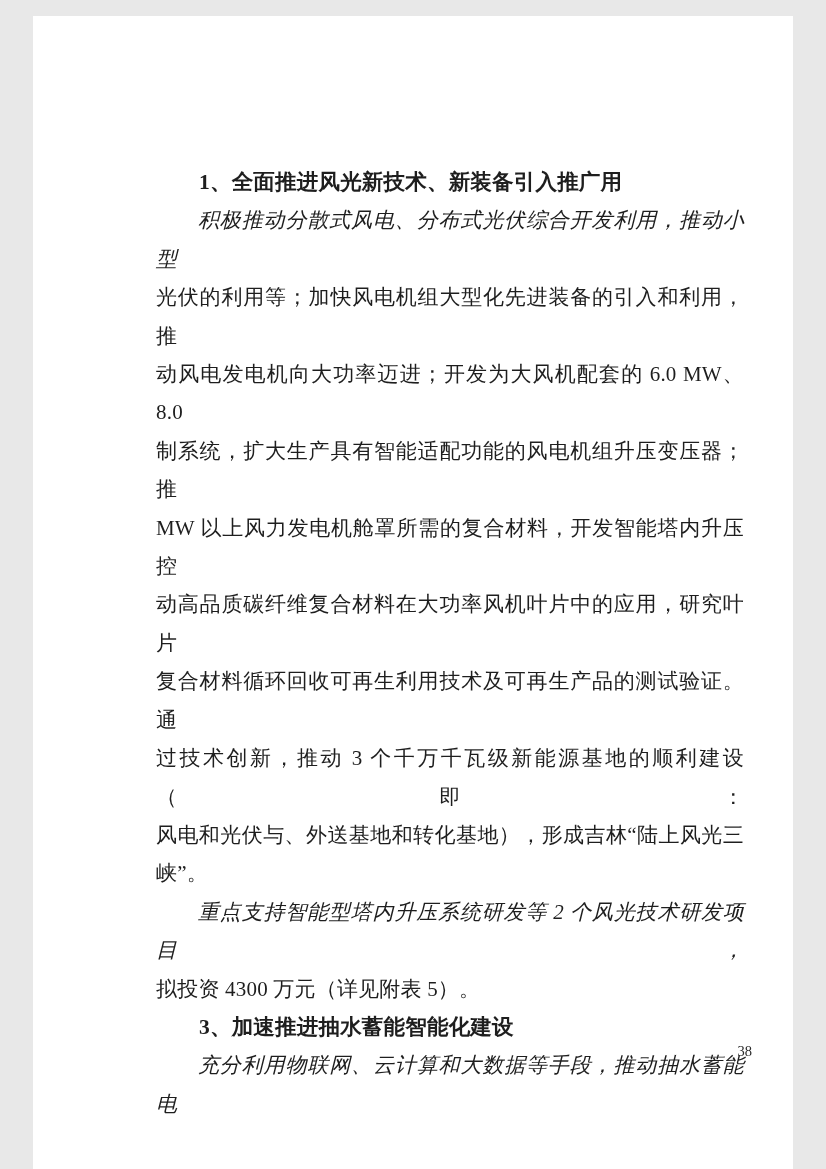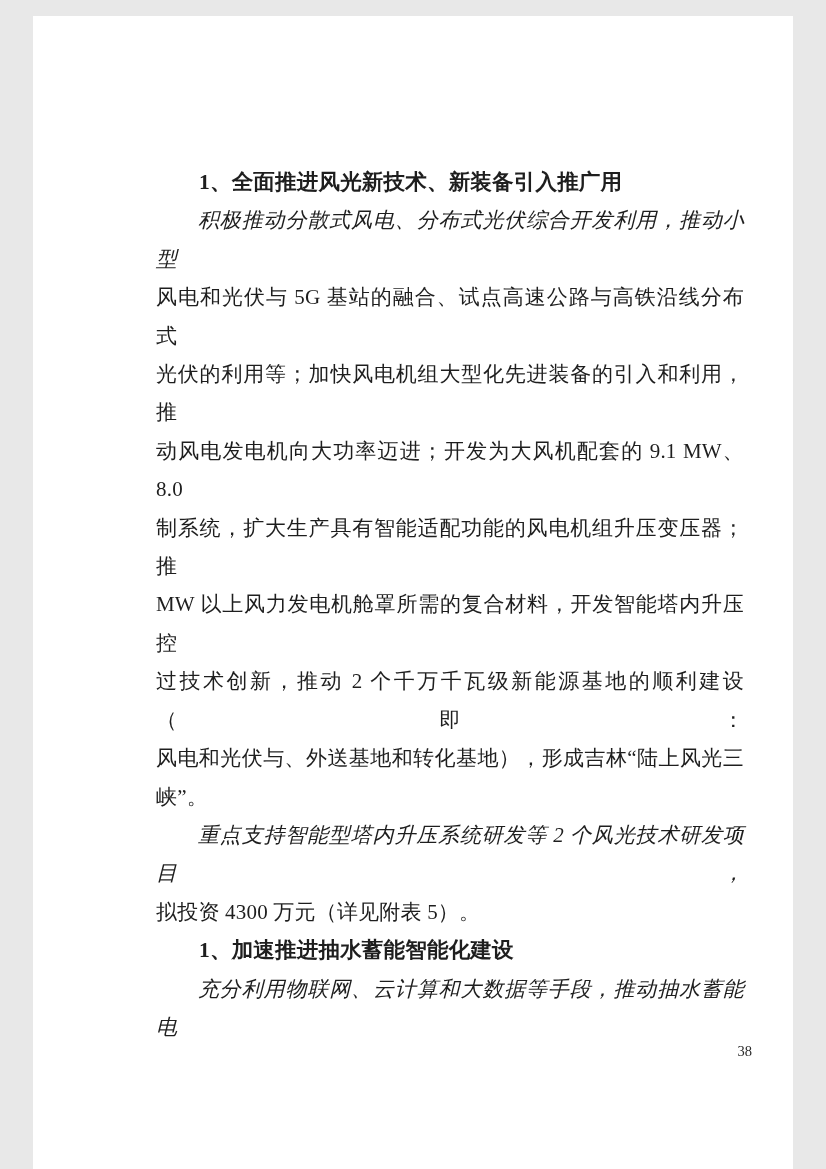--- a/index.html
+++ b/index.html
@@ -58,34 +58,35 @@
 </head>
 <body>
 
 <div class="page">
   <div class="content">
       <div class="block heading">
         <div class="line heading-line no-stretch">1、全面推进风光新技术、新装备引入推广用</div>
       </div>
       <div class="block paragraph">
         <div class="line indent">积极推动分散式风电、分布式光伏综合开发利用，推动小型</div>
-        <div class="line">风电和光伏与 5G 基站的融合、试点高速公路与高铁沿线分布式</div>
         <div class="line">光伏的利用等；加快风电机组大型化先进装备的引入和利用，推</div>
-        <div class="line">动风电发电机向大功率迈进；开发为大风机配套的 9.1 MW、8.0</div>
+        <div class="line">动风电发电机向大功率迈进；开发为大风机配套的 6.0 MW、8.0</div>
         <div class="line">制系统，扩大生产具有智能适配功能的风电机组升压变压器；推</div>
         <div class="line">MW 以上风力发电机舱罩所需的复合材料，开发智能塔内升压控</div>
-        <div class="line">过技术创新，推动 2 个千万千瓦级新能源基地的顺利建设（即：</div>
+        <div class="line">动高品质碳纤维复合材料在大功率风机叶片中的应用，研究叶片</div>
+        <div class="line">复合材料循环回收可再生利用技术及可再生产品的测试验证。通</div>
+        <div class="line">过技术创新，推动 3 个千万千瓦级新能源基地的顺利建设（即：</div>
         <div class="line">风电和光伏与、外送基地和转化基地），形成吉林“陆上风光三</div>
         <div class="line no-stretch">峡”。</div>
       </div>
       <div class="block paragraph">
         <div class="line indent">重点支持智能型塔内升压系统研发等 2 个风光技术研发项目，</div>
         <div class="line no-stretch">拟投资 4300 万元（详见附表 5）。</div>
       </div>
       <div class="block heading">
-        <div class="line heading-line no-stretch">1、加速推进抽水蓄能智能化建设</div>
+        <div class="line heading-line no-stretch">3、加速推进抽水蓄能智能化建设</div>
       </div>
       <div class="block paragraph">
         <div class="line indent">充分利用物联网、云计算和大数据等手段，推动抽水蓄能电</div>
       </div>
     </div>
   <div class="page-number">38</div>
 </div>
 
 </body></html>

